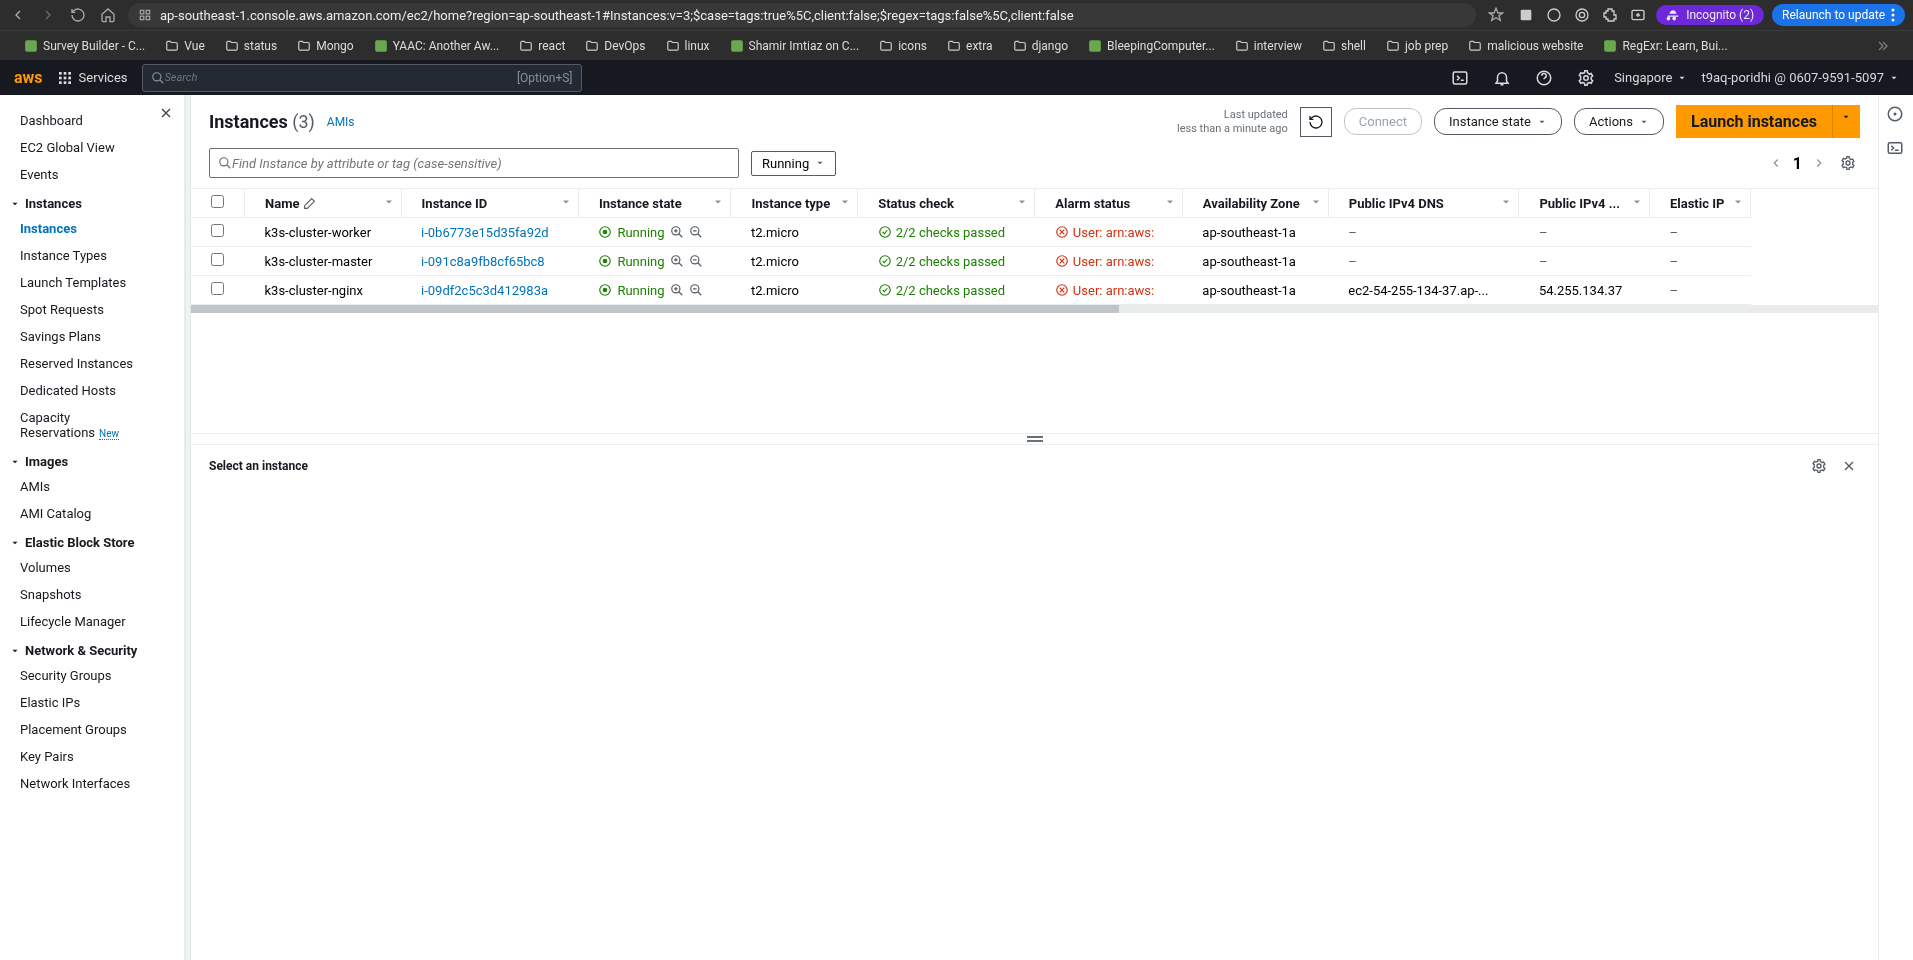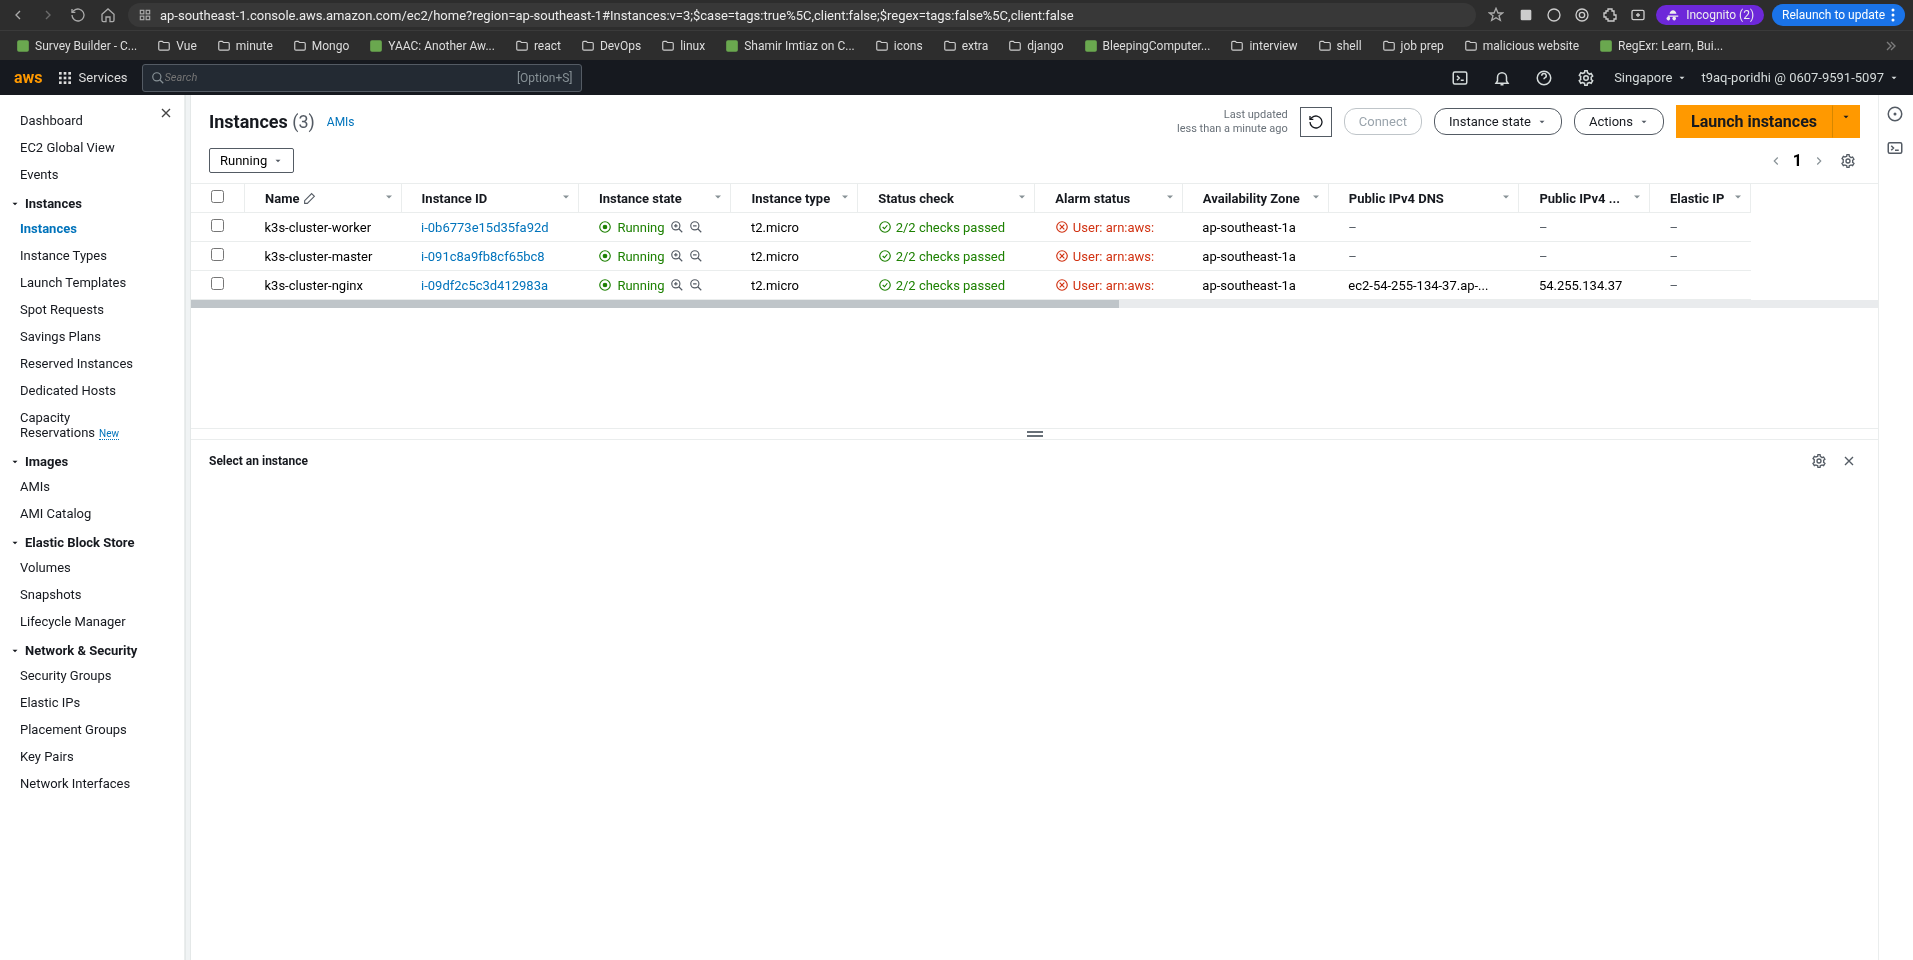--- a/index.html
+++ b/index.html
@@ -9,21 +9,21 @@
 .browser-chrome { background: #2d2d2d; height: 30px; display: flex; align-items: center; padding: 0 8px; gap: 10px; }
 .browser-chrome .nav-btn { width: 20px; height: 20px; display: flex; align-items: center; justify-content: center; color: #aaa; cursor: pointer; }
 .browser-chrome .url-bar { flex: 1; display: flex; align-items: center; gap: 8px; background: #383838; border-radius: 14px; padding: 3px 10px; color: #ececec; font-size: 13px; height: 24px; }
 .browser-chrome .url-bar .lock { color: #aaa; }
 .browser-chrome .right-icons { display: flex; gap: 8px; align-items: center; }
 .browser-chrome .icon-small { width: 20px; height: 20px; color: #ccc; display:flex;align-items:center;justify-content:center; }
 .browser-chrome .incognito-badge { background: #6d28d9; border-radius: 12px; padding: 3px 10px; color: #eee; font-size: 12px; display:flex;align-items:center;gap:6px;}
 .browser-chrome .relaunch { background:#1a73e8;color:#fff;border-radius:12px;padding:4px 10px;font-size:12px;display:flex;align-items:center;gap:6px;}
 
 
-.bookmarks-bar { background:#2d2d2d; height:30px; display:flex; align-items:center; padding:0 8px; gap:4px; border-top:1px solid #3a3a3a;}
+.bookmarks-bar { background:#2d2d2d; height:30px; display:flex; align-items:center; padding:0 16px; gap:4px; border-top:1px solid #3a3a3a;}
 .bookmark-item { display:flex; align-items:center; gap:5px; padding:3px 8px; color:#ddd; font-size:12px; border-radius:4px; white-space:nowrap;}
 .bm-folder{width:14px;height:14px;}
 .bm-favicon{width:14px;height:14px;border-radius:2px;}
 .bookmarks-bar .more{margin-left:auto;color:#ccc;padding:4px 8px;}
 
 
 .aws-topbar { background:#16191f; height:35px; display:flex; align-items:center; padding:0 14px; gap:14px;}
 .aws-logo { color:#ff9900; font-weight:700; font-size:16px;}
 .aws-services { display:flex; align-items:center; gap:6px; color:#ddd; font-size:13px;}
 .aws-services .grid-ic{width:16px;height:16px;}
@@ -192,21 +192,21 @@
     <div class="bookmark-item">
       <svg class="bm-folder" viewBox="0 0 24 24" fill="none" stroke="#ccc" stroke-width="2">
         <path d="M3 6a2 2 0 0 1 2-2h4l2 2h8a2 2 0 0 1 2 2v9a2 2 0 0 1-2 2H5a2 2 0 0 1-2-2z"></path>
       </svg>
       <span>Vue</span>
     </div>
     <div class="bookmark-item">
       <svg class="bm-folder" viewBox="0 0 24 24" fill="none" stroke="#ccc" stroke-width="2">
         <path d="M3 6a2 2 0 0 1 2-2h4l2 2h8a2 2 0 0 1 2 2v9a2 2 0 0 1-2 2H5a2 2 0 0 1-2-2z"></path>
       </svg>
-      <span>minute</span>
+      <span>status</span>
     </div>
     <div class="bookmark-item">
       <svg class="bm-folder" viewBox="0 0 24 24" fill="none" stroke="#ccc" stroke-width="2">
         <path d="M3 6a2 2 0 0 1 2-2h4l2 2h8a2 2 0 0 1 2 2v9a2 2 0 0 1-2 2H5a2 2 0 0 1-2-2z"></path>
       </svg>
       <span>Mongo</span>
     </div>
     <div class="bookmark-item">
       <svg class="bm-favicon" viewBox="0 0 24 24" fill="#6aa84f">
         <rect x="2" y="2" width="20" height="20" rx="3"></rect>
@@ -453,20 +453,27 @@
         <div class="btn-primary"><span>Launch instances</span></div>
         <div class="btn-primary-caret">
             <svg width="10" height="10" viewBox="0 0 24 24" fill="currentColor">
               <path d="M6 9l6 6 6-6z"></path>
             </svg>
           </div>
       </div>
     </div>
 
     <div class="filter-row">
+      <div class="search-box">
+        <svg width="14" height="14" viewBox="0 0 24 24" fill="none" stroke="#687078" stroke-width="2">
+            <circle cx="10" cy="10" r="7"></circle>
+            <path d="M21 21l-6-6"></path>
+          </svg>
+        <input placeholder="Find Instance by attribute or tag (case-sensitive)" style="">
+      </div>
       <div class="filter-chip">
           <span>Running</span>
           <svg width="10" height="10" viewBox="0 0 24 24" fill="#545b64">
             <path d="M6 9l6 6 6-6z"></path>
           </svg>
         </div>
       <div class="pager">
         <span class="pg">
             <svg width="14" height="14" viewBox="0 0 24 24" fill="none" stroke="currentColor" stroke-width="2">
               <path d="M15 18l-6-6 6-6"></path>

